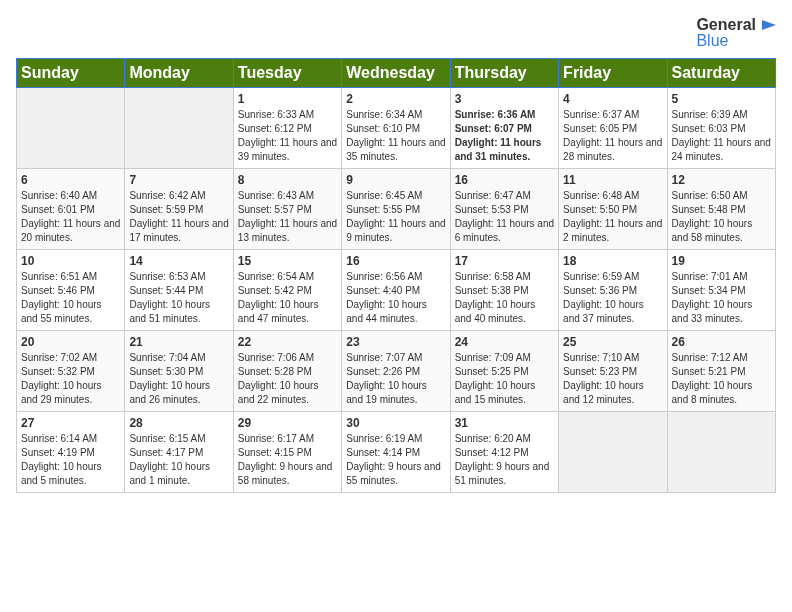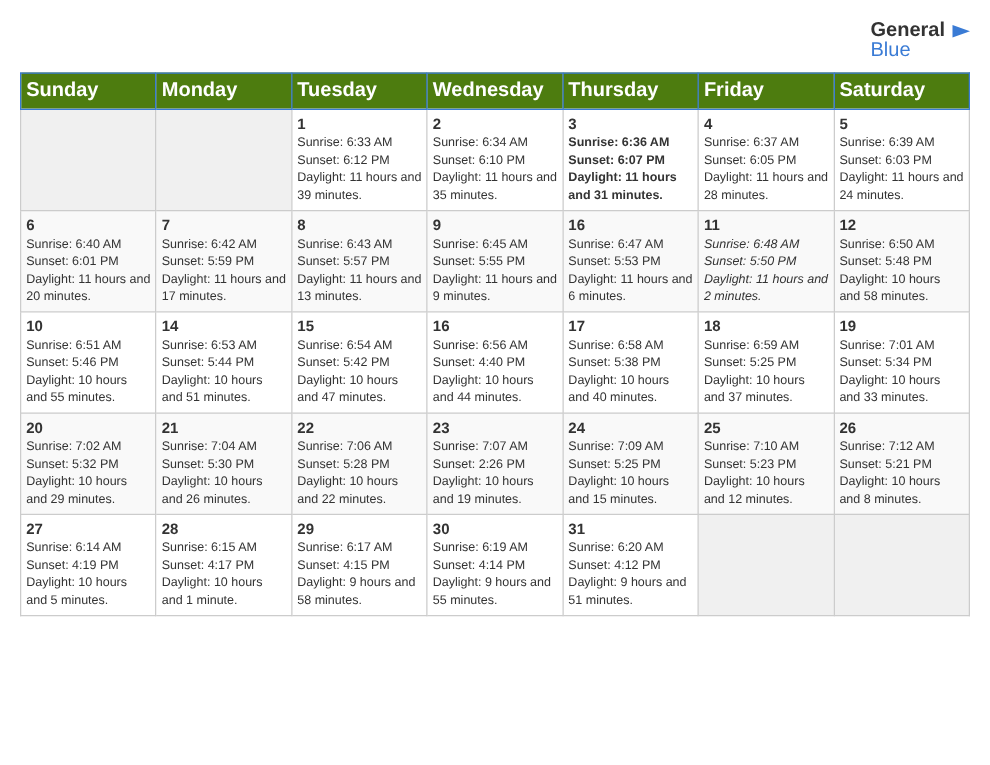--- a/index.html
+++ b/index.html
@@ -169,21 +169,21 @@
 Daylight: 11 hours and 9 minutes.</div>
         </td>
         <td>
           <span class="day-number">16</span>
           <div class="day-info" style="white-space: pre-line;">Sunrise: 6:47 AM
 Sunset: 5:53 PM
 Daylight: 11 hours and 6 minutes.</div>
         </td>
         <td>
           <span class="day-number">11</span>
-          <div class="day-info" style="white-space: pre-line; font-style: italic;">Sunrise: 6:48 AM
+          <div class="day-info" style="white-space: pre-line;">Sunrise: 6:48 AM
 Sunset: 5:50 PM
 Daylight: 11 hours and 2 minutes.</div>
         </td>
         <td>
           <span class="day-number">12</span>
           <div class="day-info" style="white-space: pre-line;">Sunrise: 6:50 AM
 Sunset: 5:48 PM
 Daylight: 10 hours and 58 minutes.</div>
         </td>
       </tr>
@@ -214,21 +214,21 @@
         </td>
         <td>
           <span class="day-number">17</span>
           <div class="day-info" style="white-space: pre-line;">Sunrise: 6:58 AM
 Sunset: 5:38 PM
 Daylight: 10 hours and 40 minutes.</div>
         </td>
         <td>
           <span class="day-number">18</span>
           <div class="day-info" style="white-space: pre-line;">Sunrise: 6:59 AM
-Sunset: 5:25 PM
+Sunset: 5:36 PM
 Daylight: 10 hours and 37 minutes.</div>
         </td>
         <td>
           <span class="day-number">19</span>
           <div class="day-info" style="white-space: pre-line;">Sunrise: 7:01 AM
 Sunset: 5:34 PM
 Daylight: 10 hours and 33 minutes.</div>
         </td>
       </tr>
       <tr>

